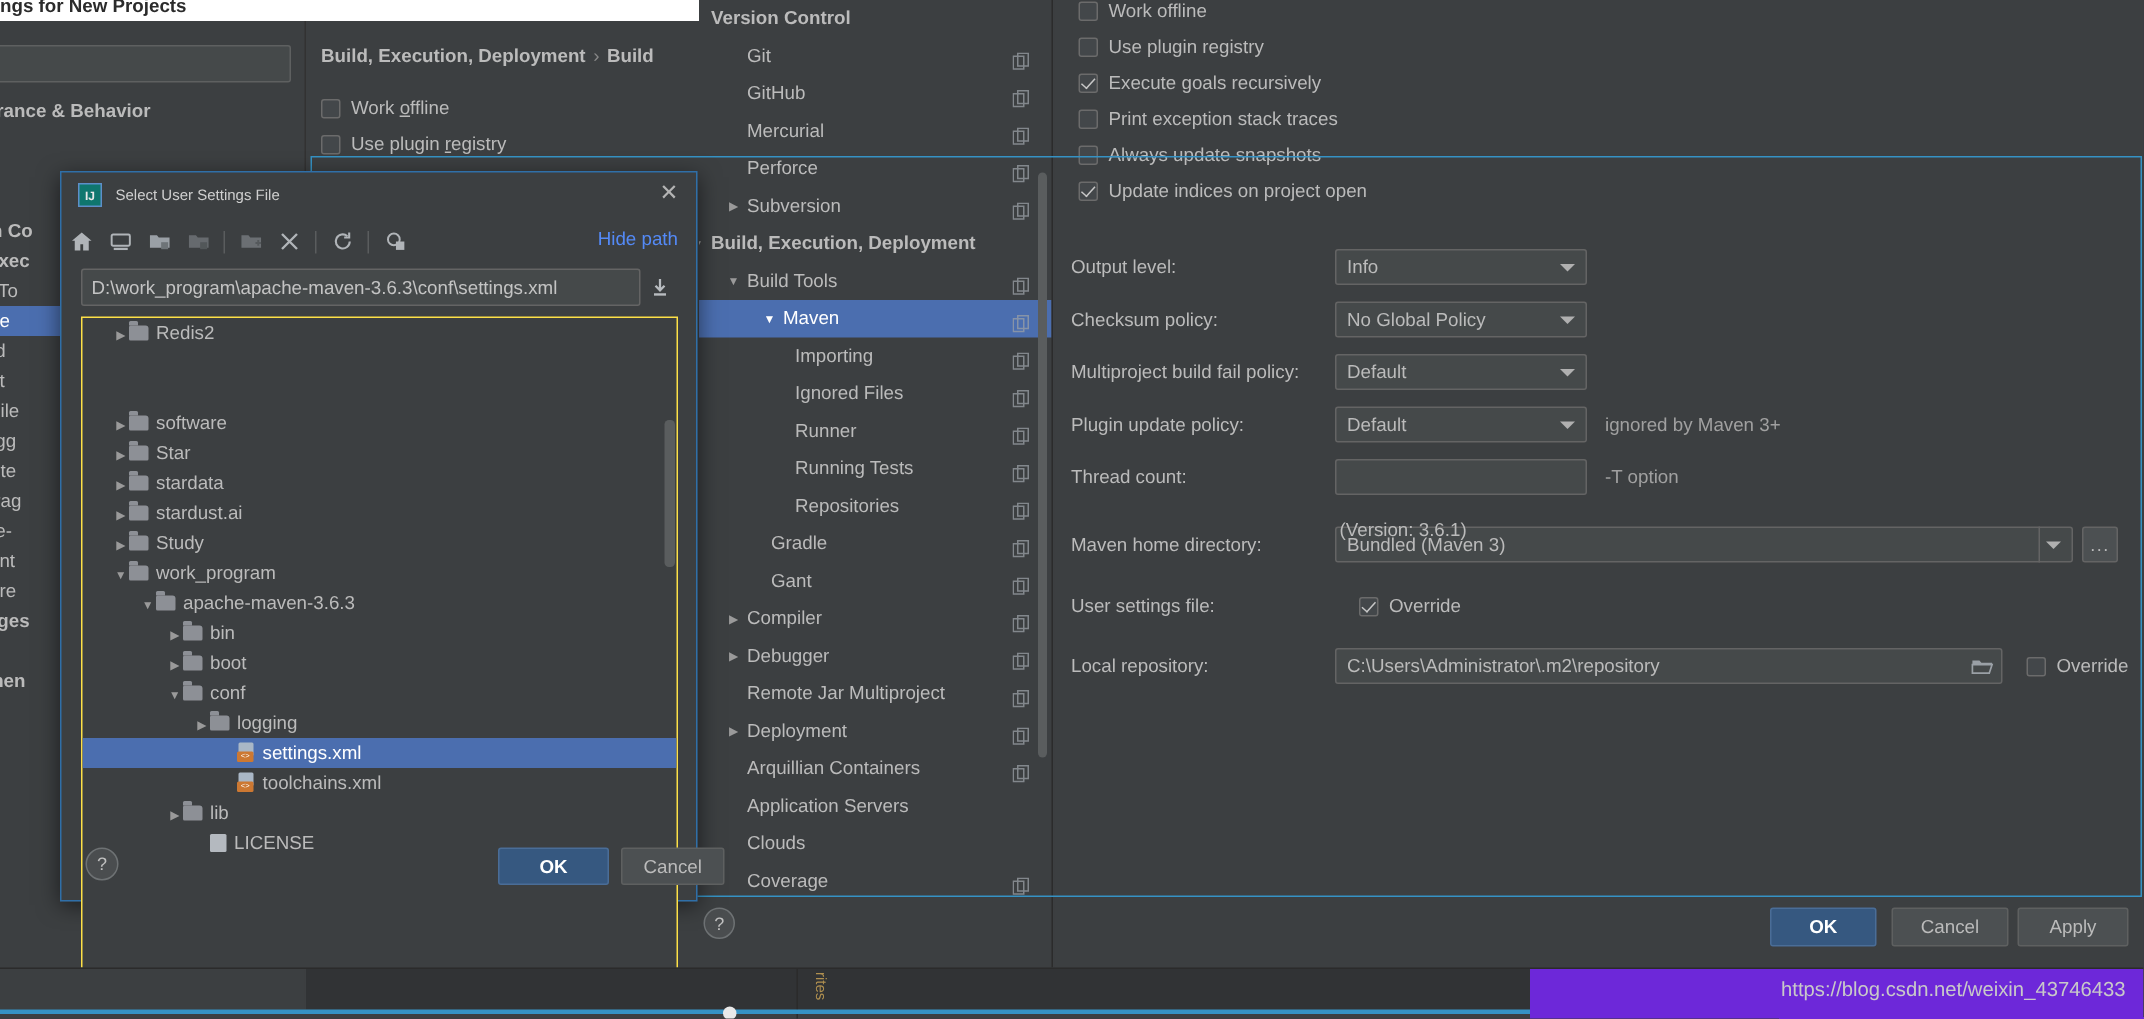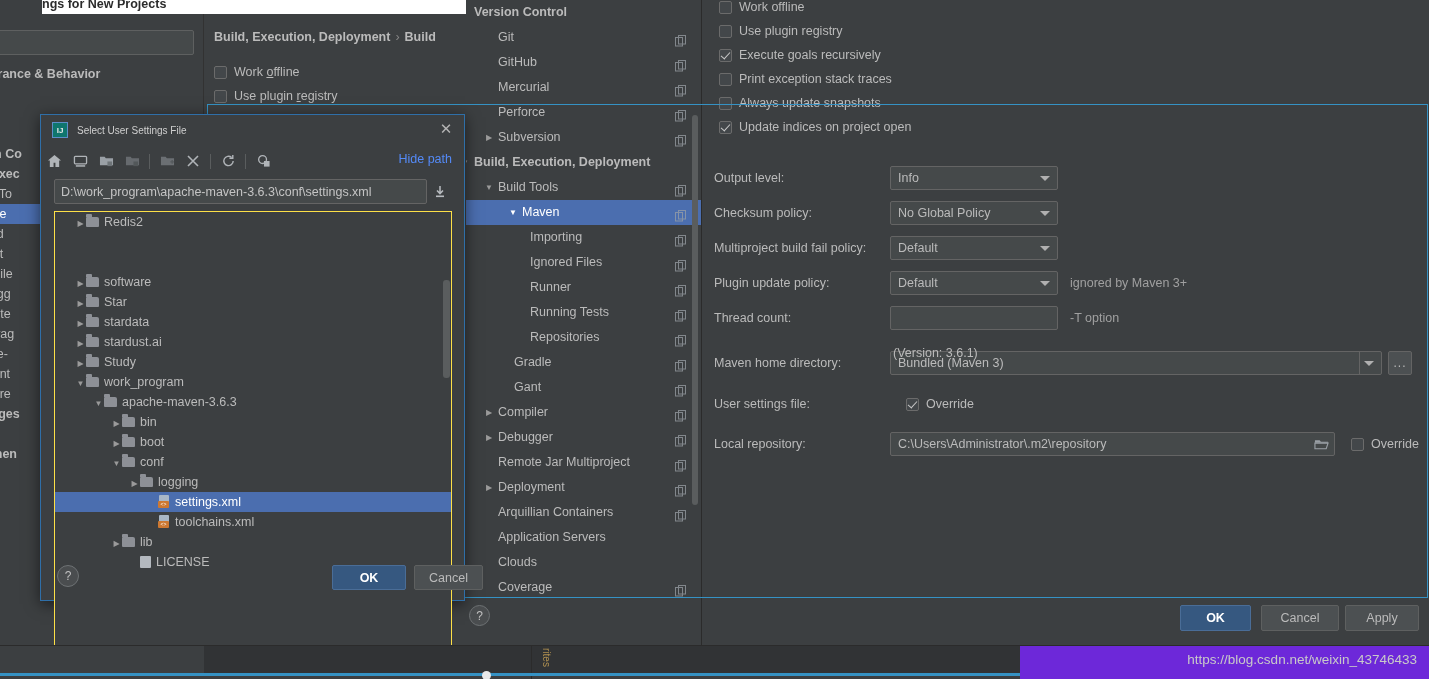--- a/index.html
+++ b/index.html
@@ -12,21 +12,20 @@
     font-size: 12px;
     color: #bbbbbb;
     -webkit-font-smoothing: antialiased;
   }
   #root { position: relative; width: 1429px; height: 679px; }
 
   
   .bg-white-strip {
     position: absolute; left: 0; top: 0; width: 470px; height: 14px;
     background: #ffffff;
-    margin-left: 42px;
   }
   .bg-white-title {
     position: absolute; left: 0; top: -3px; width: 210px; height: 16px;
     color: #2b2b2b; font-size: 12.5px; font-weight: bold;
     font-family: "Liberation Sans", sans-serif;
     white-space: nowrap; overflow: hidden;
   }
 
   
   .settings-dialog {

